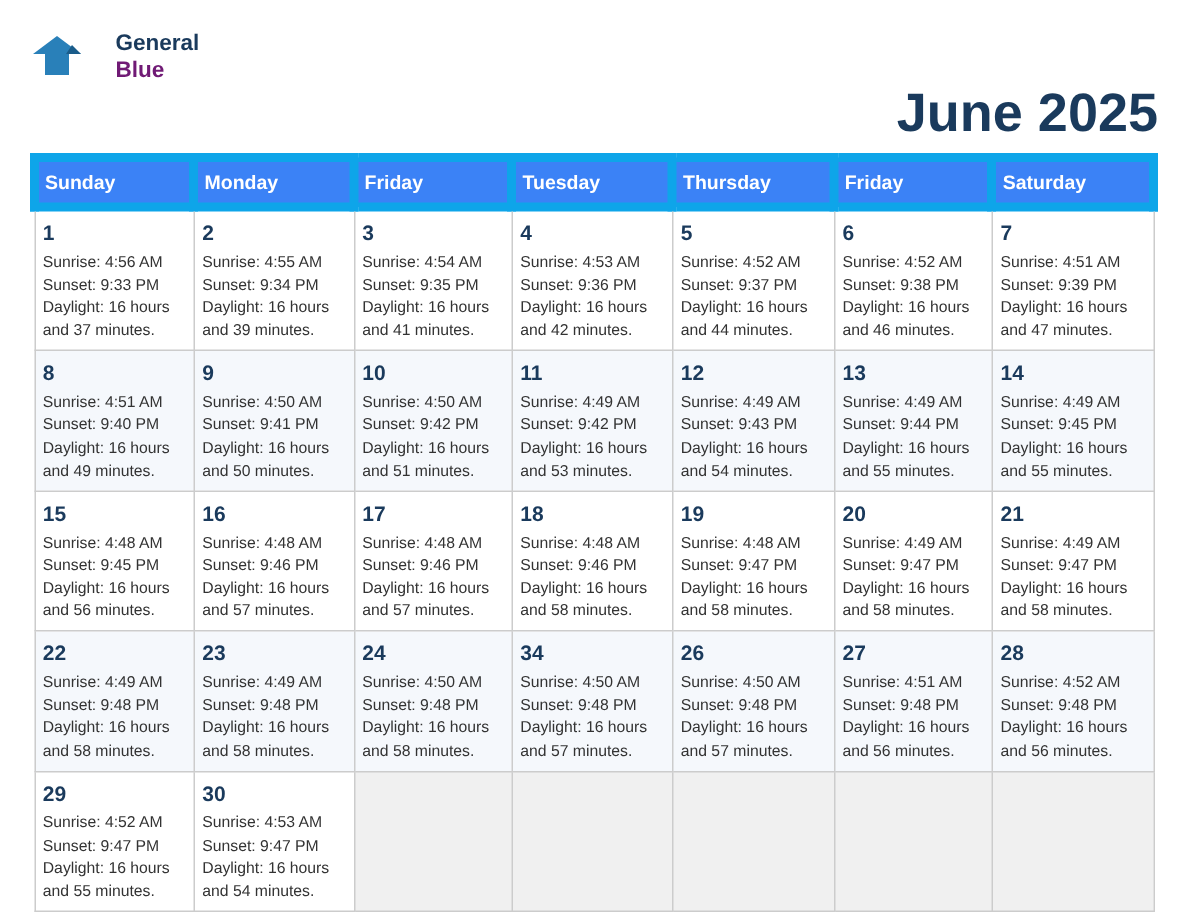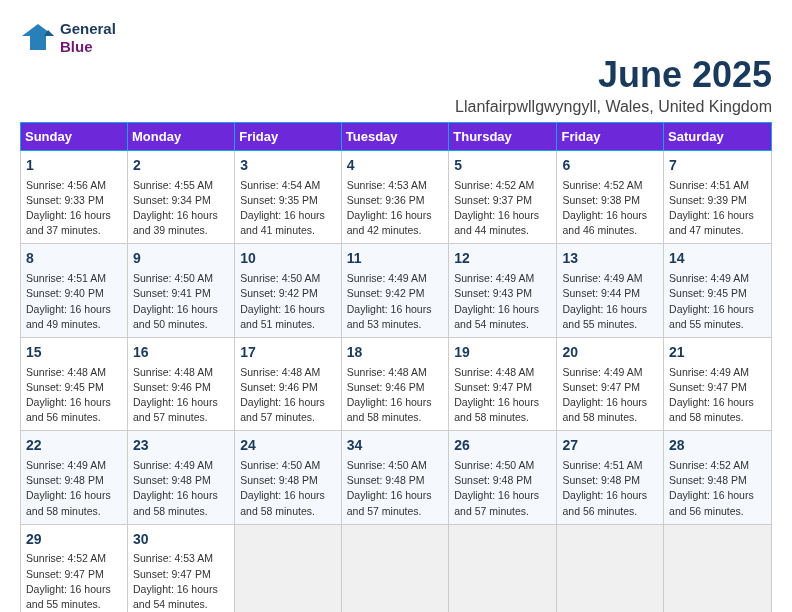--- a/index.html
+++ b/index.html
@@ -12,21 +12,21 @@
     }
     .header-area {
       display: flex;
       justify-content: space-between;
       align-items: flex-start;
       margin-bottom: 6px;
     }
     .logo {
       display: flex;
       align-items: center;
-      gap: 4px;
+      gap: 21px;
     }
     .logo-text {
       font-size: 18px;
       font-weight: bold;
       color: #1a3a5c;
       line-height: 1.1;
     }
     .title-area {
       text-align: right;
       margin-top: 34px;
@@ -40,27 +40,27 @@
       font-size: 16px;
       color: #444;
       margin-top: 2px;
     }
     .calendar-table {
       width: 100%;
       border-collapse: collapse;
       font-size: 11px;
     }
     .calendar-table th {
-      background-color: #6d28d9;
+      background-color: #3b82f6;
       color: #fff;
       padding: 6px 4px;
       text-align: left;
       font-size: 13px;
       font-weight: bold;
-      border: 1px solid #0ea5e9;
+      border: 6px solid #0ea5e9;
     }
     .calendar-table td {
       vertical-align: top;
       padding: 5px 5px;
       border: 1px solid #ccc;
       background: #fff;
       width: 113px;
       min-height: 80px;
       color: #333;
       line-height: 1.4;
@@ -93,21 +93,20 @@
     <path d="M18 4 L34 16 L26 16 L26 30 L10 30 L10 16 L2 16 Z" fill="#2980b9"></path>
     <path d="M24 16 L34 16 L28 10 Z" fill="#1a5c8a"></path>
   </svg>
   <div class="logo-text" style="font-size:15px; font-weight:bold; color:#1a3a5c; line-height:1.2;">
     <div>General</div>
     <div style="color:#701a75;">Blue</div>
   </div>
 </div>
   <div class="title-area">
     <div class="month-title">June 2025</div>
-    <div class="location-title">Llanfairpwllgwyngyll, Wales, United Kingdom</div>
   </div>
 </div>
 
 <table class="calendar-table">
   <thead>
     <tr>
       <th>Sunday</th>
       <th>Monday</th>
       <th>Friday</th>
       <th>Tuesday</th>

